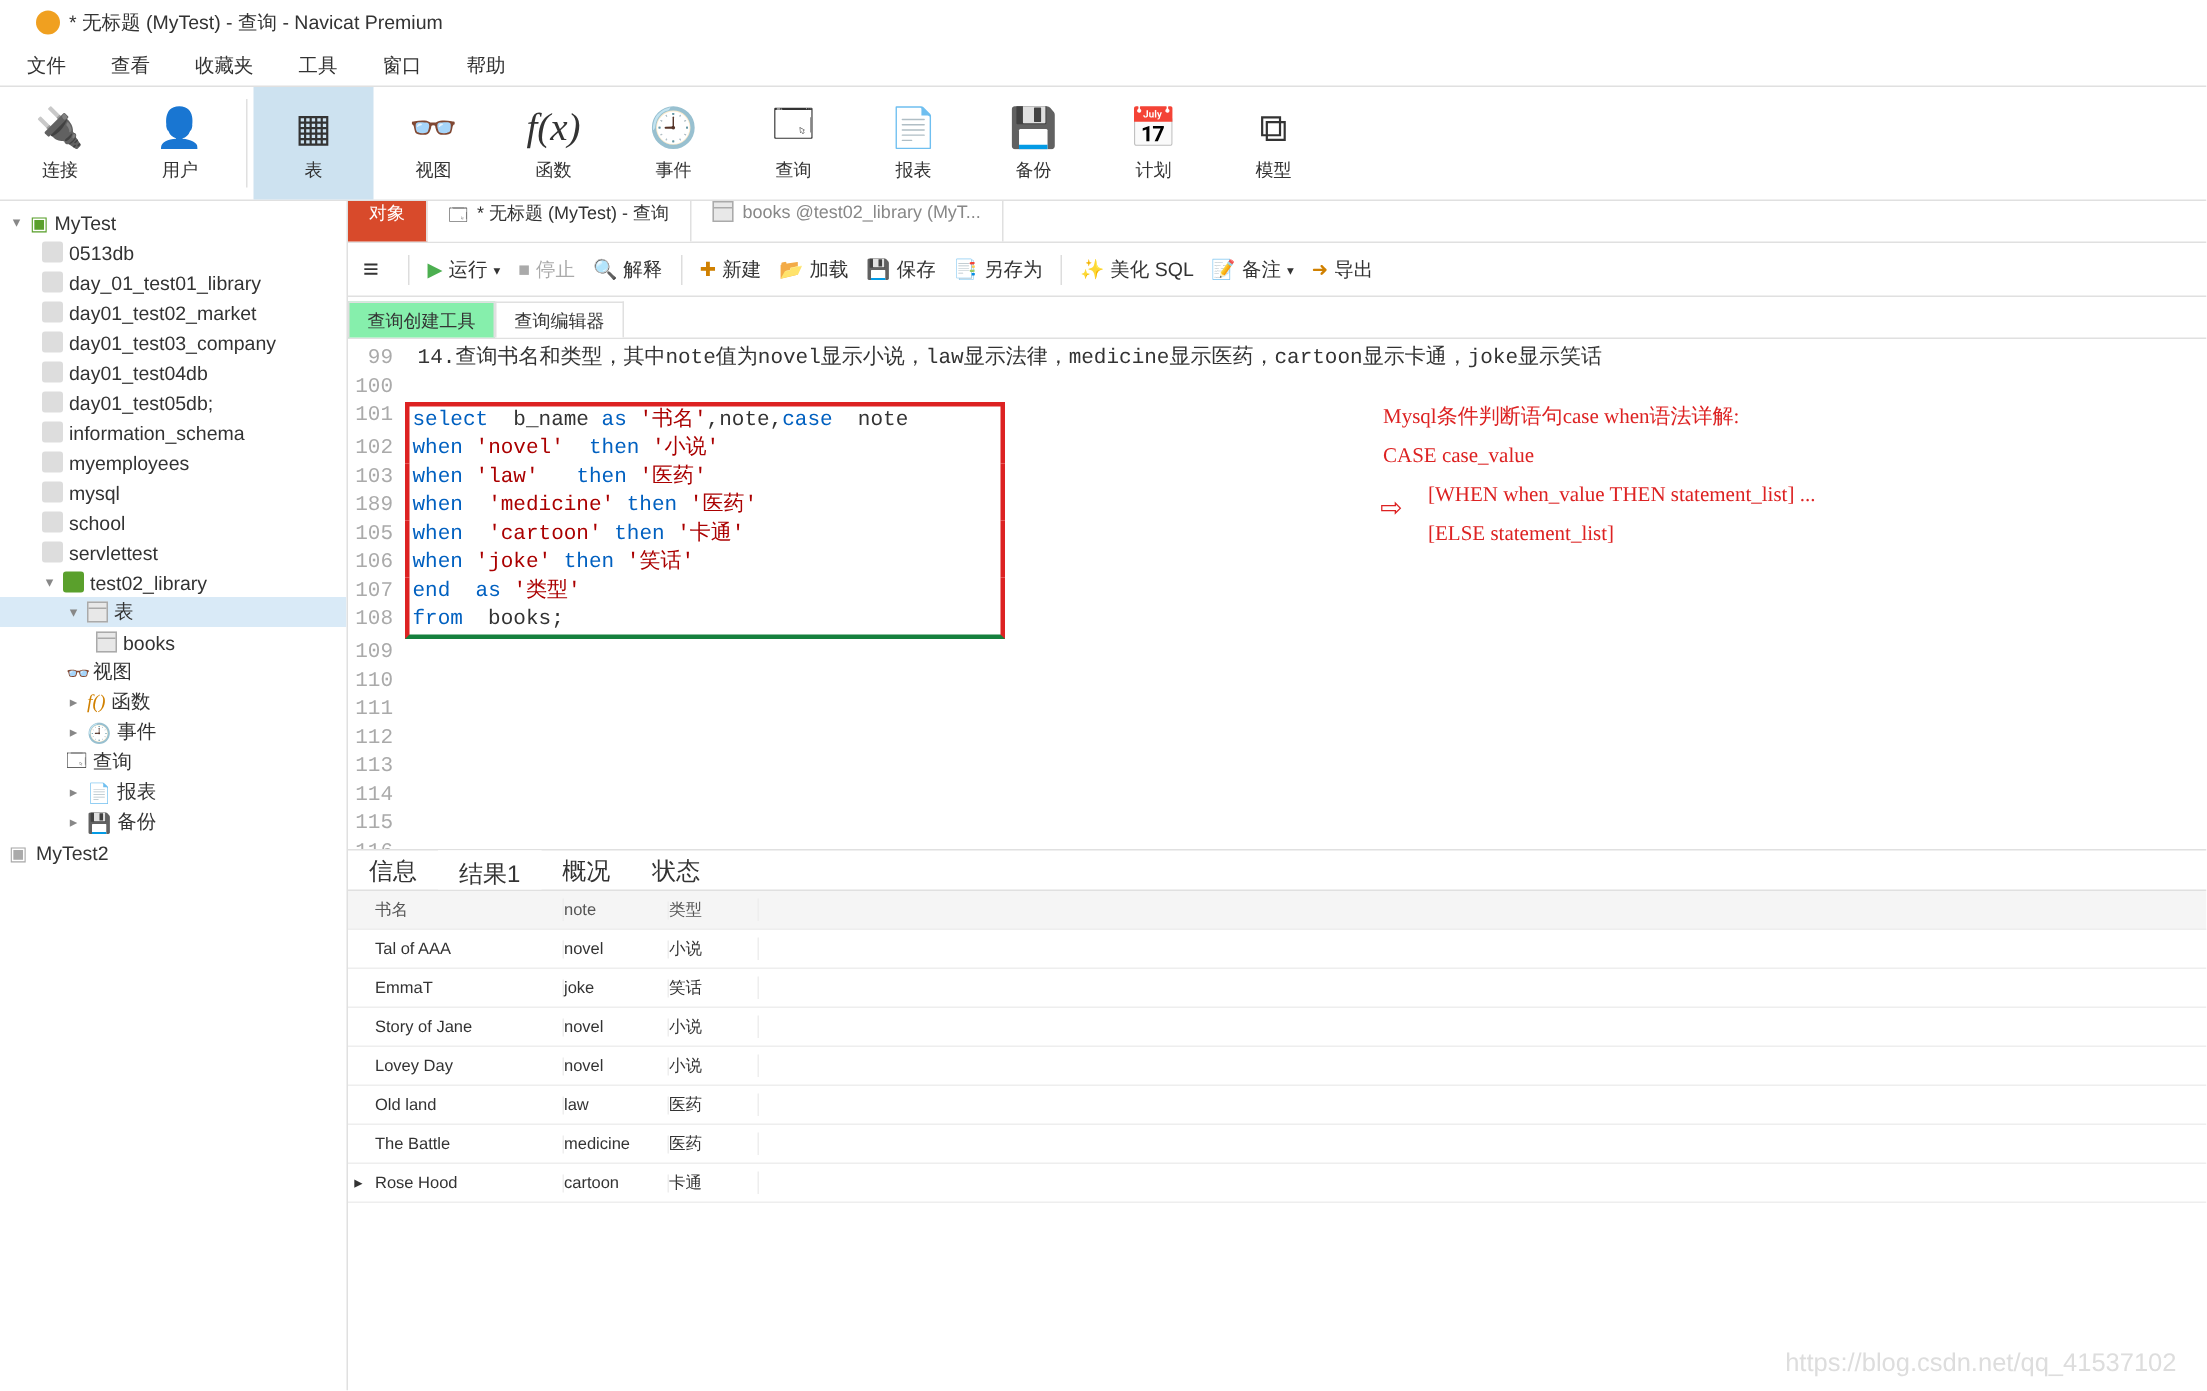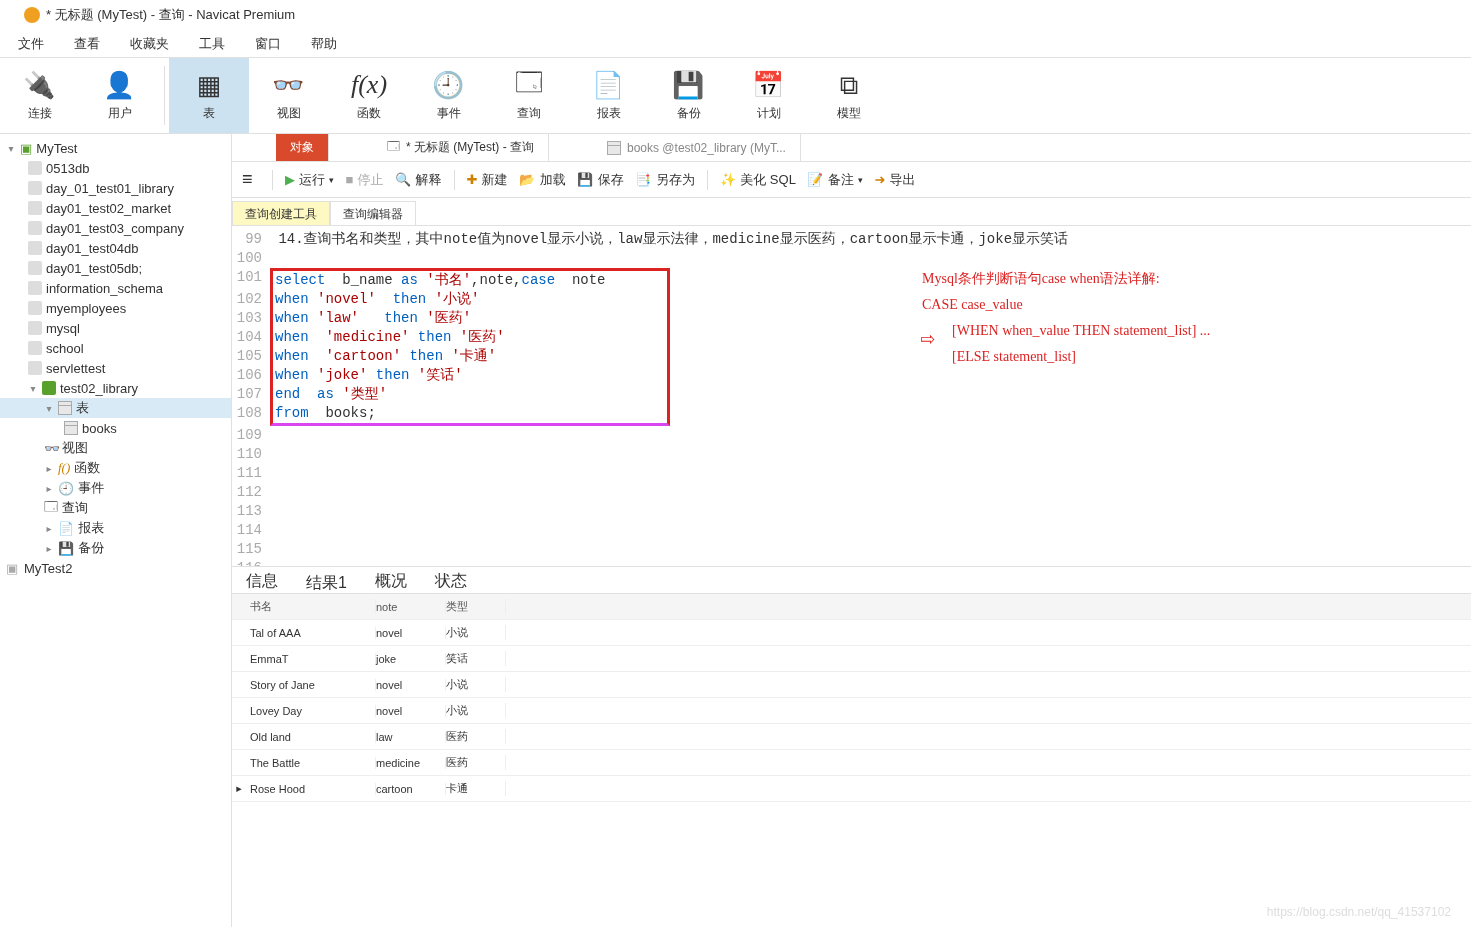--- a/index.html
+++ b/index.html
@@ -17,48 +17,48 @@
 .tree-row { display:flex; align-items:center; height:20px; padding-left:6px; gap:4px; font-size:13px; }
 .tree-row.sel { background:#d9eaf7; }
 .ind1 { padding-left:28px; } .ind2 { padding-left:44px; } .ind3 { padding-left:64px; }
 .caret { width:10px; text-align:center; color:#888; font-size:10px; }
 .db-icon { width:14px; height:14px; background:#ddd; border-radius:2px; }
 .db-icon.green { background:#5aa02c; }
 .tbl-icon { width:14px; height:14px; background:#e8e8e8; border:1px solid #aaa; position:relative; }
 .tbl-icon::before { content:""; position:absolute; top:3px; left:0; right:0; height:1px; background:#aaa; }
 .main { flex:1; display:flex; flex-direction:column; }
 .tabbar { height:28px; display:flex; align-items:stretch; border-bottom:1px solid #e0e0e0; }
-.tab { display:flex; align-items:center; padding:0 14px; gap:6px; font-size:12px; border-right:1px solid #e0e0e0;margin-left:44px; }
+.tab { display:flex; align-items:flex-start; padding:0 14px; gap:6px; font-size:12px; border-right:1px solid #e0e0e0; }
 .tab.obj { background:#d84a2b; color:#fff; }
 .tab.active { background:#fff; }
 .query-toolbar { height:36px; display:flex; align-items:center; gap:12px; padding:0 10px; border-bottom:1px solid #e0e0e0; font-size:13px; }
 .qtb-sep { width:1px; height:20px; background:#ddd; }
 .qtb-item { display:flex; align-items:center; gap:4px; }
 .run-icon { color:#4caf50; }
 .subtabs { height:28px; display:flex; align-items:stretch; border-bottom:1px solid #e0e0e0; }
-.subtab { padding:4px 12px; border:1px solid #e0e0e0; border-bottom:none; margin-top:3px; background:#fef9c3; font-size:12px; }
+.subtab { padding:4px 12px; border:1px solid #e0e0e0; border-bottom:none; margin-top:3px; background:#86efac; font-size:12px; }
 .subtab.active { background:#fff;text-align:center; }
 .editor { font-family:Consolas,"Courier New",monospace; font-size:14px; line-height:19px; padding:4px 0; position:relative; height:340px; overflow:hidden; }
 .ed-line { display:flex; }
 .gutter { width:38px; text-align:right; color:#aaa; padding-right:8px; user-select:none; }
 .code { white-space:pre; }
 .kw { color:#0060c0; } .str { color:#a00; }
 .annot { position:absolute; left:690px; top:40px; color:#d22; font-family:"Microsoft YaHei"; font-size:14px; line-height:26px; }
 .annot .idt { padding-left:30px; display:block; }
 .arrow { position:absolute; left:688px; top:104px; color:#d22; font-size:24px; }
 .res-tabs { height:28px; display:flex; align-items:stretch; border-top:1px solid #e0e0e0; border-bottom:1px solid #e0e0e0; }
 .res-tab { padding:4px 14px; font-size:16px; }
 .res-tab.active { background:#fff; border-top:2px solid #fff; font-weight:400; }
 .grid { font-size:11px; }
 .grid-row { display:flex; height:26px; align-items:center; border-bottom:1px solid #eee; }
 .grid-row.hd { background:#f5f5f5; color:#555; }
 .gc0 { width:14px; text-align:center; color:#333; }
 .gc1 { width:130px; padding-left:4px; } .gc2 { width:70px; } .gc3 { width:60px; }
 .gbr { border-right:1px solid #eee; }
-.watermark { position:absolute; right:20px; bottom:8px; color:#ddd; font-size:12px; }
+.watermark { position:absolute; right:20px; bottom:8px; color:#ddd; font-size:17px; }
 .ham { display:inline-block; width:18px; }
 .ham::before { content:"≡"; font-size:18px; }
 .fx { font-style:italic; font-family:Liberation Serif, serif; }
 </style>
 </head>
 <body>
 
 <div class="titlebar">
   <span class="app-icon"></span>
   <span>* 无标题 (MyTest) - 查询 - Navicat Premium</span>
@@ -315,38 +315,38 @@
         </div>
         <div class="ed-line">
           <div class="gutter">102</div>
           <div class="code" style="width:400px;padding:0 2px;border-left:3px solid #d22;border-right:3px solid #d22;border-top:none;border-bottom:none"><span class="kw">when</span> <span class="str">'novel'</span>  <span class="kw">then</span> <span class="str">'小说'</span></div>
         </div>
         <div class="ed-line">
           <div class="gutter">103</div>
           <div class="code" style="width:400px;padding:0 2px;border-left:3px solid #d22;border-right:3px solid #d22;border-top:none;border-bottom:none"><span class="kw">when</span> <span class="str">'law'</span>   <span class="kw">then</span> <span class="str">'医药'</span></div>
         </div>
         <div class="ed-line">
-          <div class="gutter">104</div>
+          <div class="gutter">189</div>
           <div class="code" style="width:400px;padding:0 2px;border-left:3px solid #d22;border-right:3px solid #d22;border-top:none;border-bottom:none"><span class="kw">when</span>  <span class="str">'medicine'</span> <span class="kw">then</span> <span class="str">'医药'</span></div>
         </div>
         <div class="ed-line">
           <div class="gutter">105</div>
           <div class="code" style="width:400px;padding:0 2px;border-left:3px solid #d22;border-right:3px solid #d22;border-top:none;border-bottom:none"><span class="kw">when</span>  <span class="str">'cartoon'</span> <span class="kw">then</span> <span class="str">'卡通'</span></div>
         </div>
         <div class="ed-line">
           <div class="gutter">106</div>
           <div class="code" style="width:400px;padding:0 2px;border-left:3px solid #d22;border-right:3px solid #d22;border-top:none;border-bottom:none"><span class="kw">when</span> <span class="str">'joke'</span> <span class="kw">then</span> <span class="str">'笑话'</span></div>
         </div>
         <div class="ed-line">
           <div class="gutter">107</div>
           <div class="code" style="width:400px;padding:0 2px;border-left:3px solid #d22;border-right:3px solid #d22;border-top:none;border-bottom:none"><span class="kw">end</span>  <span class="kw">as</span> <span class="str">'类型'</span></div>
         </div>
         <div class="ed-line">
           <div class="gutter">108</div>
-          <div class="code" style="width:400px;padding:0 2px;border-left:3px solid #d22;border-right:3px solid #d22;border-top:none;border-bottom:3px solid #d946ef"><span class="kw">from</span>  books;</div>
+          <div class="code" style="width:400px;padding:0 2px;border-left:3px solid #d22;border-right:3px solid #d22;border-top:none;border-bottom:3px solid #15803d"><span class="kw">from</span>  books;</div>
         </div>
         <div class="ed-line">
           <div class="gutter">109</div>
           <div class="code" style=""></div>
         </div>
         <div class="ed-line">
           <div class="gutter">110</div>
           <div class="code" style=""></div>
         </div>
         <div class="ed-line">

